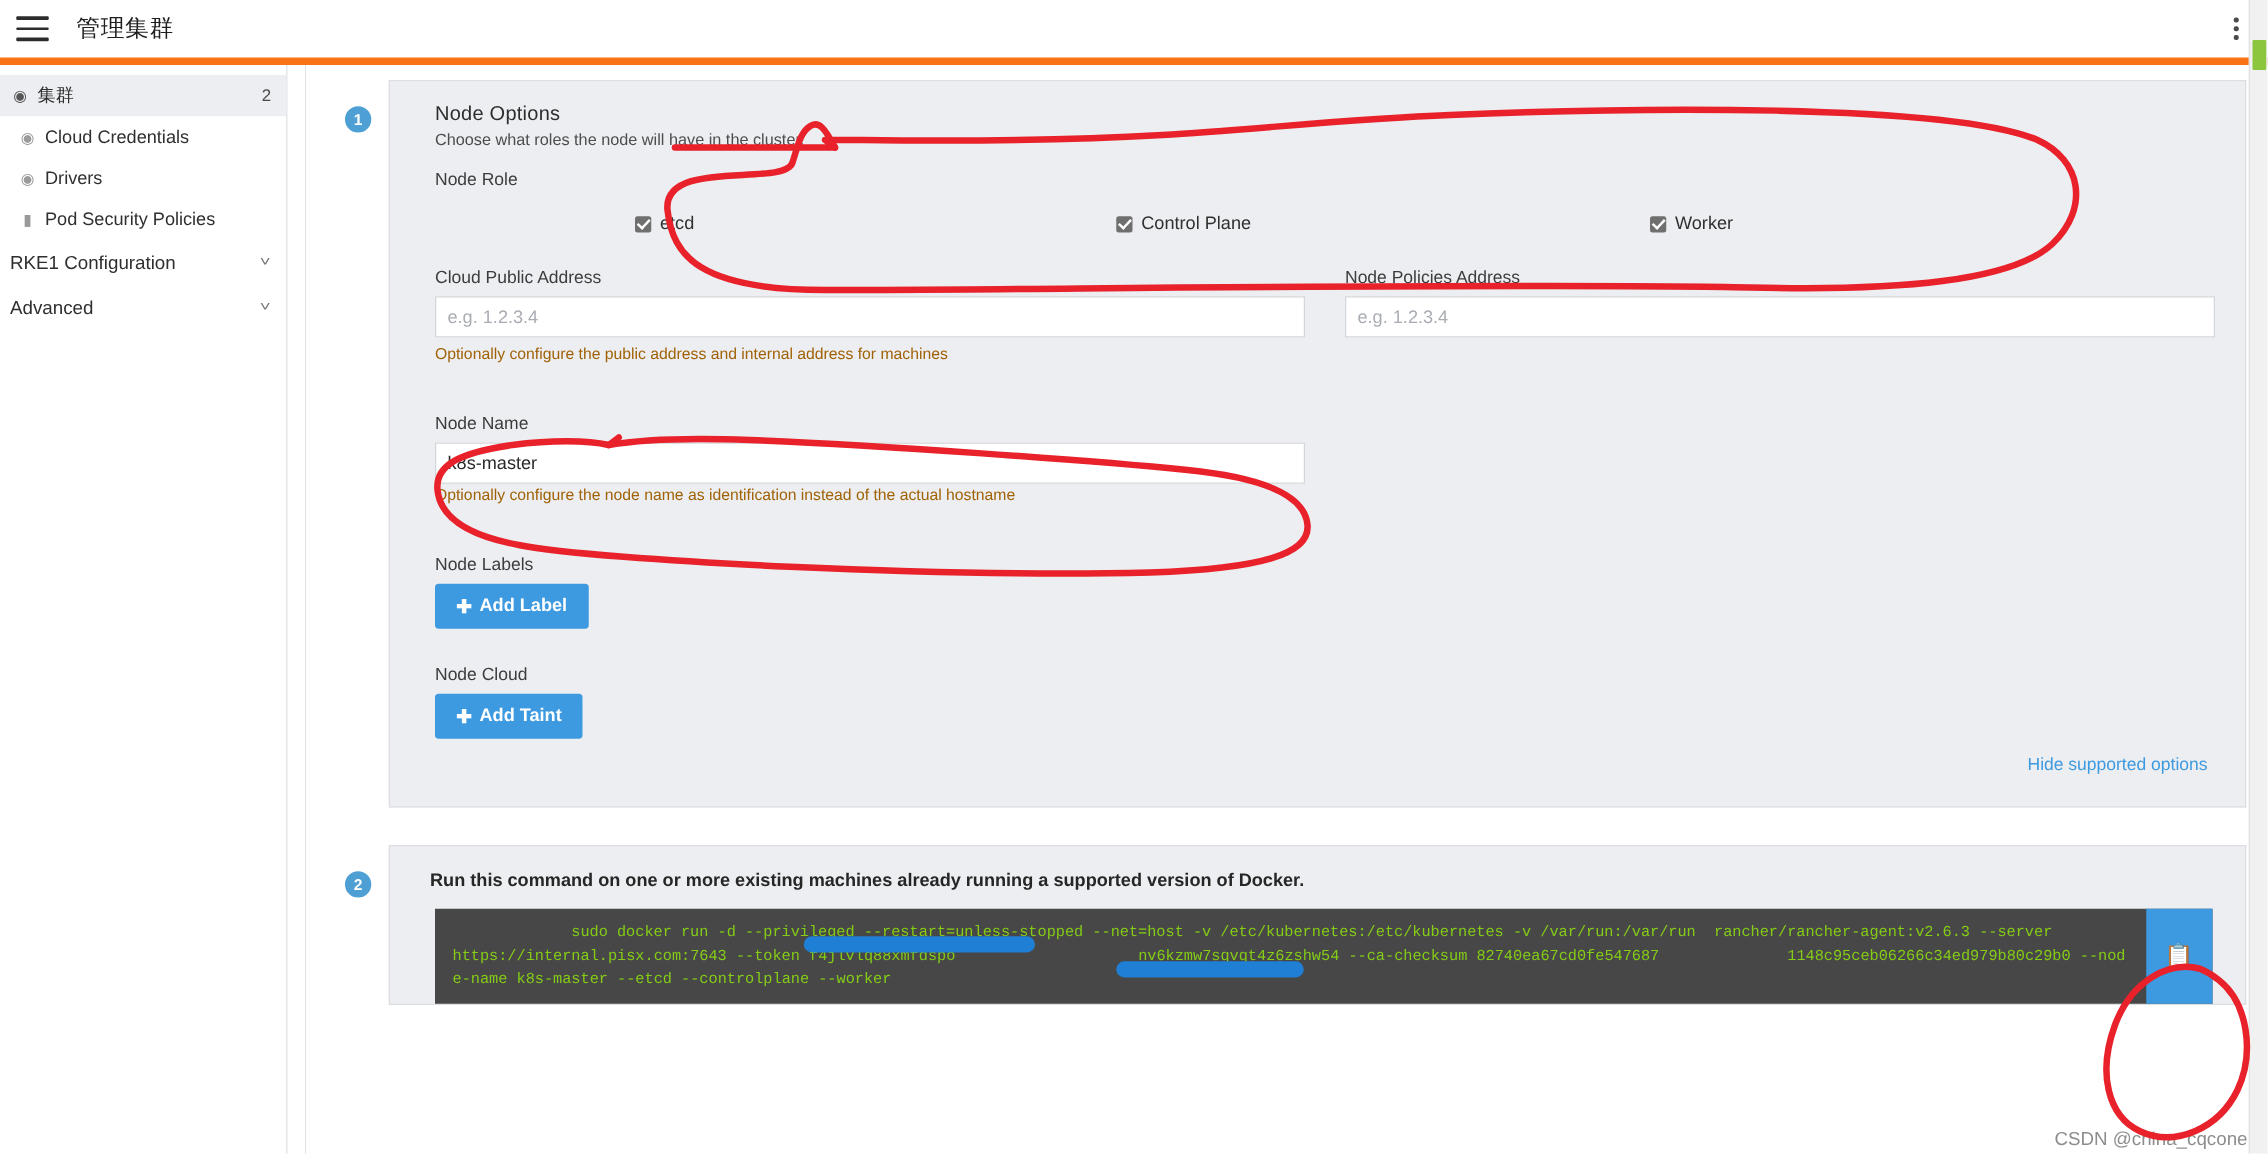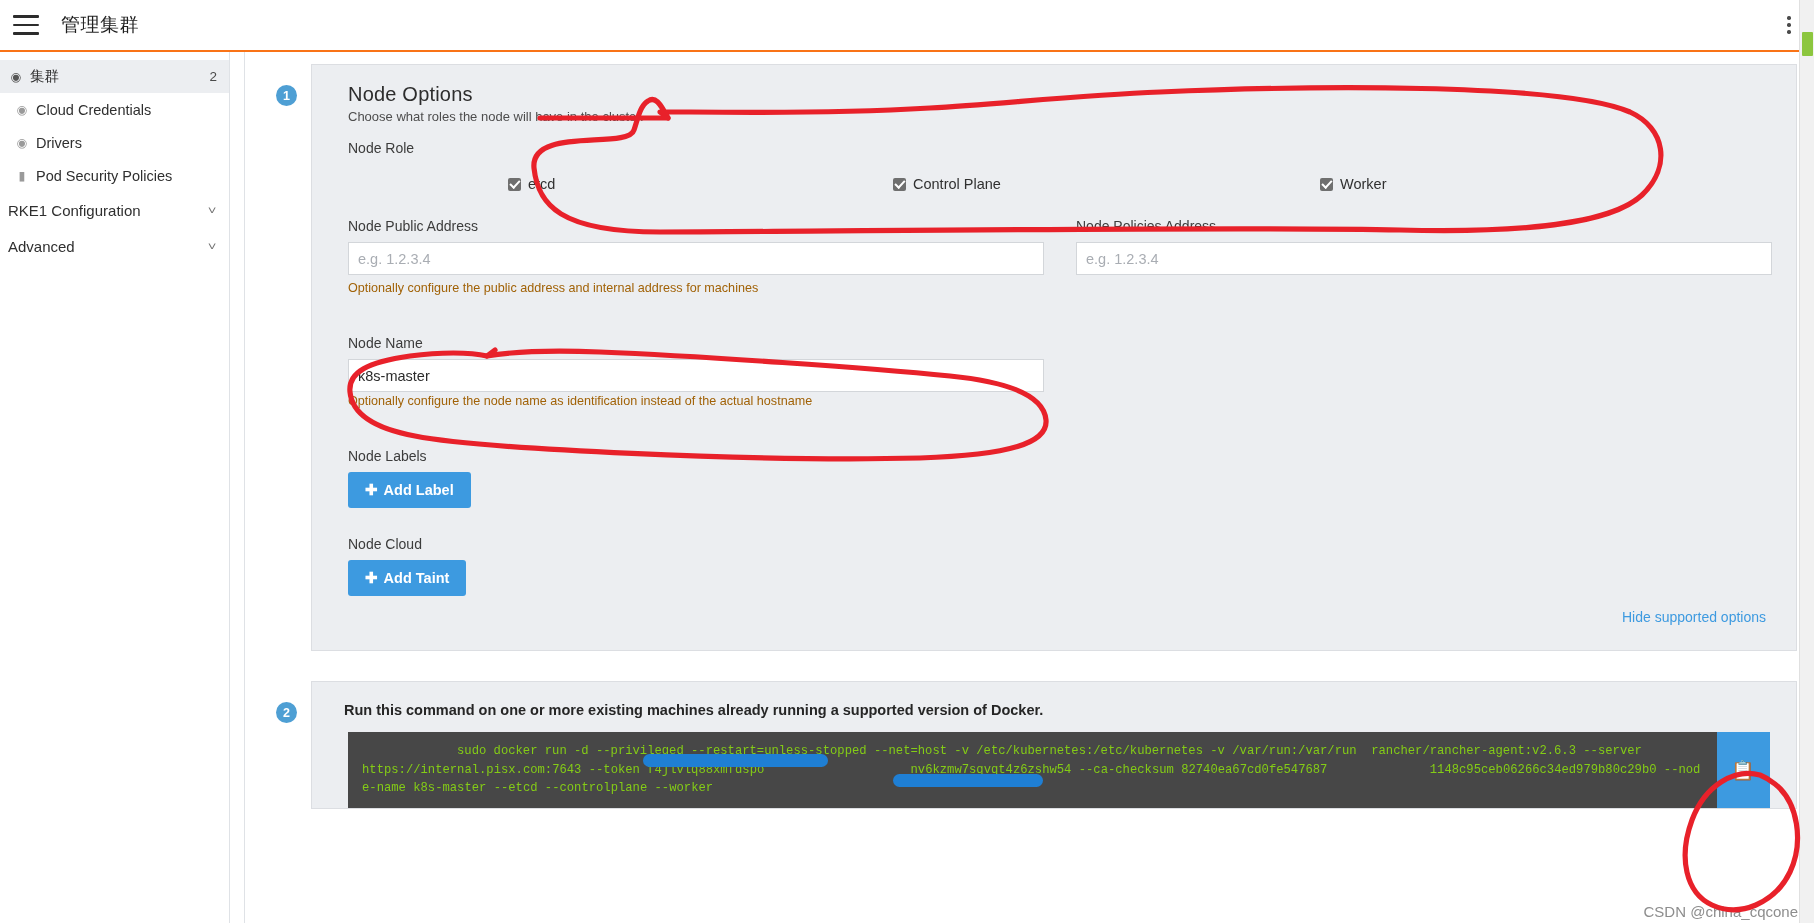--- a/index.html
+++ b/index.html
@@ -16,21 +16,21 @@
     position: relative;
   }
 
   
   .topbar {
     position: absolute;
     top: 0; left: 0;
     width: 1814px;
     height: 52px;
     background: #ffffff;
-    border-bottom: 2px solid #f97316;
+    border-bottom: 6px solid #f97316;
     display: flex;
     align-items: center;
     box-sizing: border-box;
   }
   .hamburger {
     width: 26px;
     height: 20px;
     margin-left: 13px;
     margin-right: 22px;
     display: flex;
@@ -170,21 +170,21 @@
     color: #fff;
     font-size: 12.5px;
     display: flex;
     align-items: center;
     justify-content: center;
     font-weight: 600;
   }
   .panel-inner { padding: 18px 24px 20px 36px; }
 
   h2.section-title {
-    font-size: 20px;
+    font-size: 16px;
     font-weight: 400;
     color: #2d2d2d;
     margin: 0 0 3px 0;
     letter-spacing: .2px;
   }
   .section-sub {
     font-size: 13px;
     color: #4d4d4d;
     margin-bottom: 16px;
   }
@@ -461,21 +461,21 @@
             <span>Control Plane</span>
           </label>
           <label class="role-item">
             <span class="cbx"></span>
             <span>Worker</span>
           </label>
         </div>
 
         <div class="two-col">
           <div class="col">
-            <div class="field-label">Node Public Address</div>
+            <div class="field-label">Cloud Public Address</div>
             <input class="txt-input" type="text" placeholder="e.g. 1.2.3.4" style="">
           </div>
           <div class="col">
             <div class="field-label">Node Policies Address</div>
             <input class="txt-input" type="text" placeholder="e.g. 1.2.3.4" style="">
           </div>
         </div>
         <div class="help-text">Optionally configure the public address and internal address for machines</div>
 
         <div class="spacer-lg"></div>

